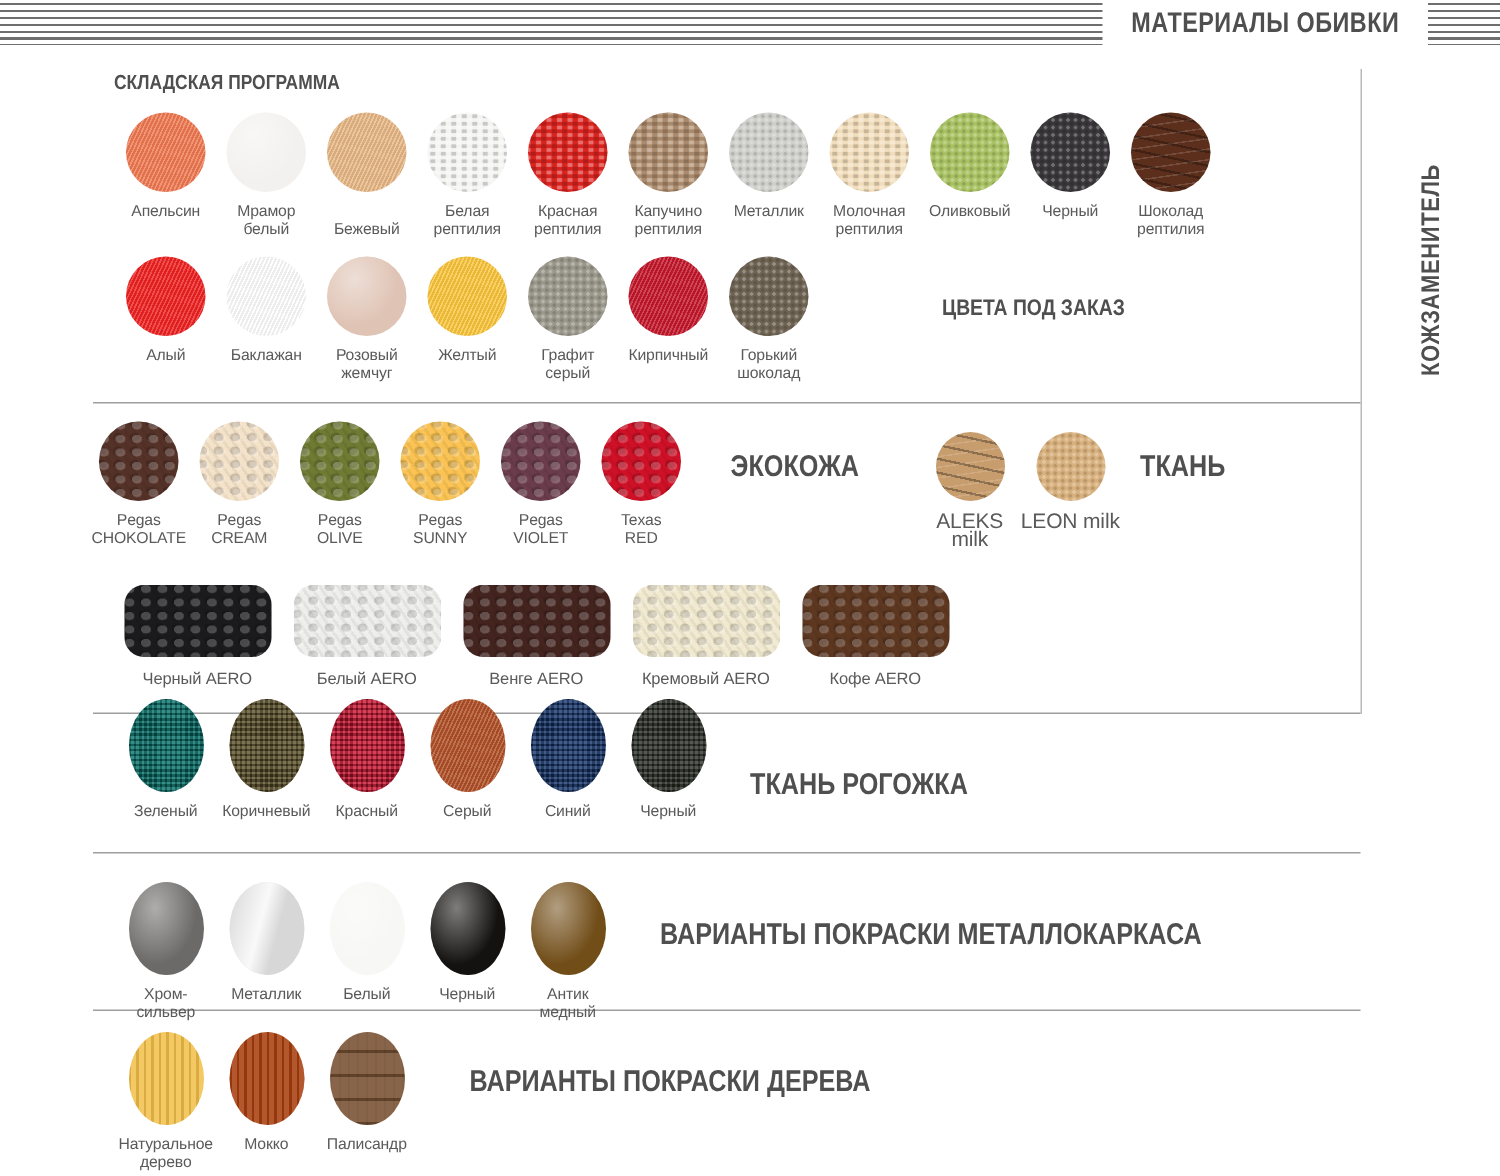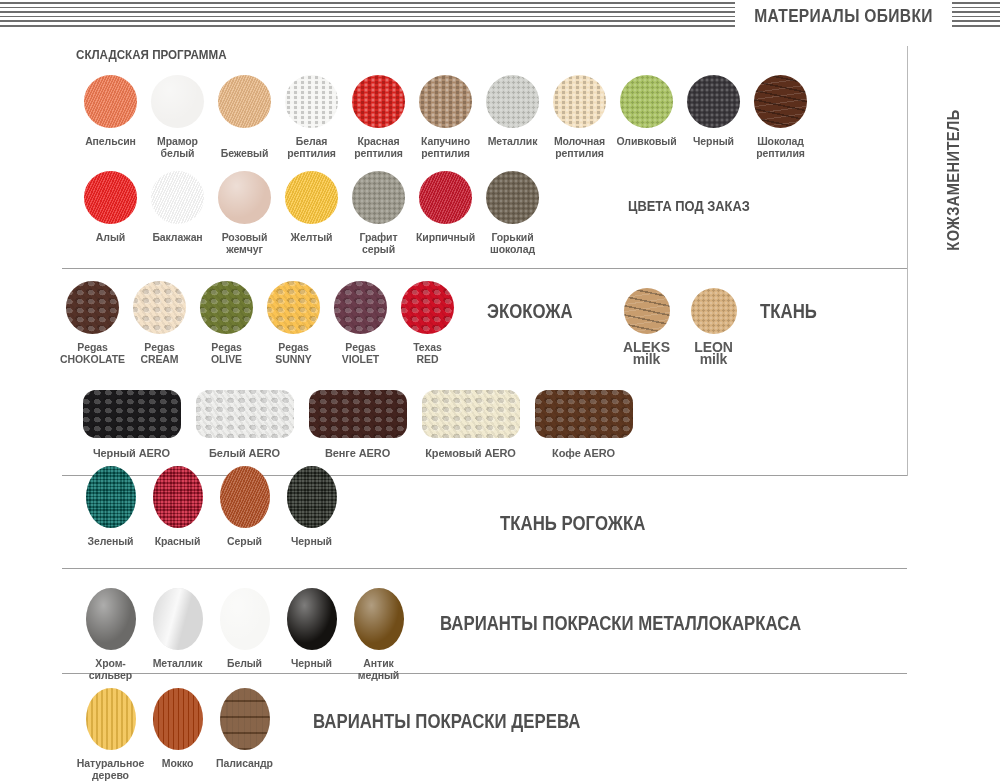--- a/index.html
+++ b/index.html
@@ -74,21 +74,21 @@
   .sec-label {
     position:absolute;
     font-family:"Liberation Sans Narrow","Liberation Sans", sans-serif;
     font-weight:bold;
     color:#4f4f4f;
     white-space:nowrap;
     transform-origin:left center;
   }
 
   
-  .row { position:absolute; display:flex;font-weight:bold; }
+  .row { position:absolute; display:flex; }
   .cell {
     display:flex; flex-direction:column; align-items:center;
     width:67px;
   }
   .cell.aero { width:113px; }
 
   .disc {
     border-radius:50%;
     width:53px; height:53px;
     position:relative;
@@ -318,26 +318,34 @@
       <div class="cap aero">Кофе AERO</div>
     </div>
   </div>
 
 <div class="row" id="rowBurlap" style="left:77px; top:466px;justify-content:center;">
     <div class="cell" style="width: 67px;">
       <div class="disc oval tx-burlap" style="background: rgb(4, 115, 107);"></div>
       <div class="cap">Зеленый</div>
     </div>
     <div class="cell" style="width: 67px;">
+      <div class="disc oval tx-burlap" style="background: rgb(92, 81, 41);"></div>
+      <div class="cap">Коричневый</div>
+    </div>
+    <div class="cell" style="width: 67px;">
       <div class="disc oval tx-burlap" style="background: rgb(207, 19, 48);"></div>
       <div class="cap">Красный</div>
     </div>
     <div class="cell" style="width: 67px;">
       <div class="disc oval tx-grain" style="background: rgb(176, 80, 39);"></div>
       <div class="cap">Серый</div>
+    </div>
+    <div class="cell" style="width: 67px;">
+      <div class="disc oval tx-burlap" style="background: rgb(22, 54, 110);"></div>
+      <div class="cap">Синий</div>
     </div>
     <div class="cell" style="width: 67px;">
       <div class="disc oval tx-burlap" style="background: rgb(44, 49, 40);"></div>
       <div class="cap">Черный</div>
     </div>
   </div>
 <div class="sec-label" style="left:500px; top:512px; font-size:20px; transform:scaleX(0.84);">ТКАНЬ РОГОЖКА</div>
 
 <div class="row" id="rowMetal" style="left:77px; top:588px;">
     <div class="cell" style="width: 67px;">

